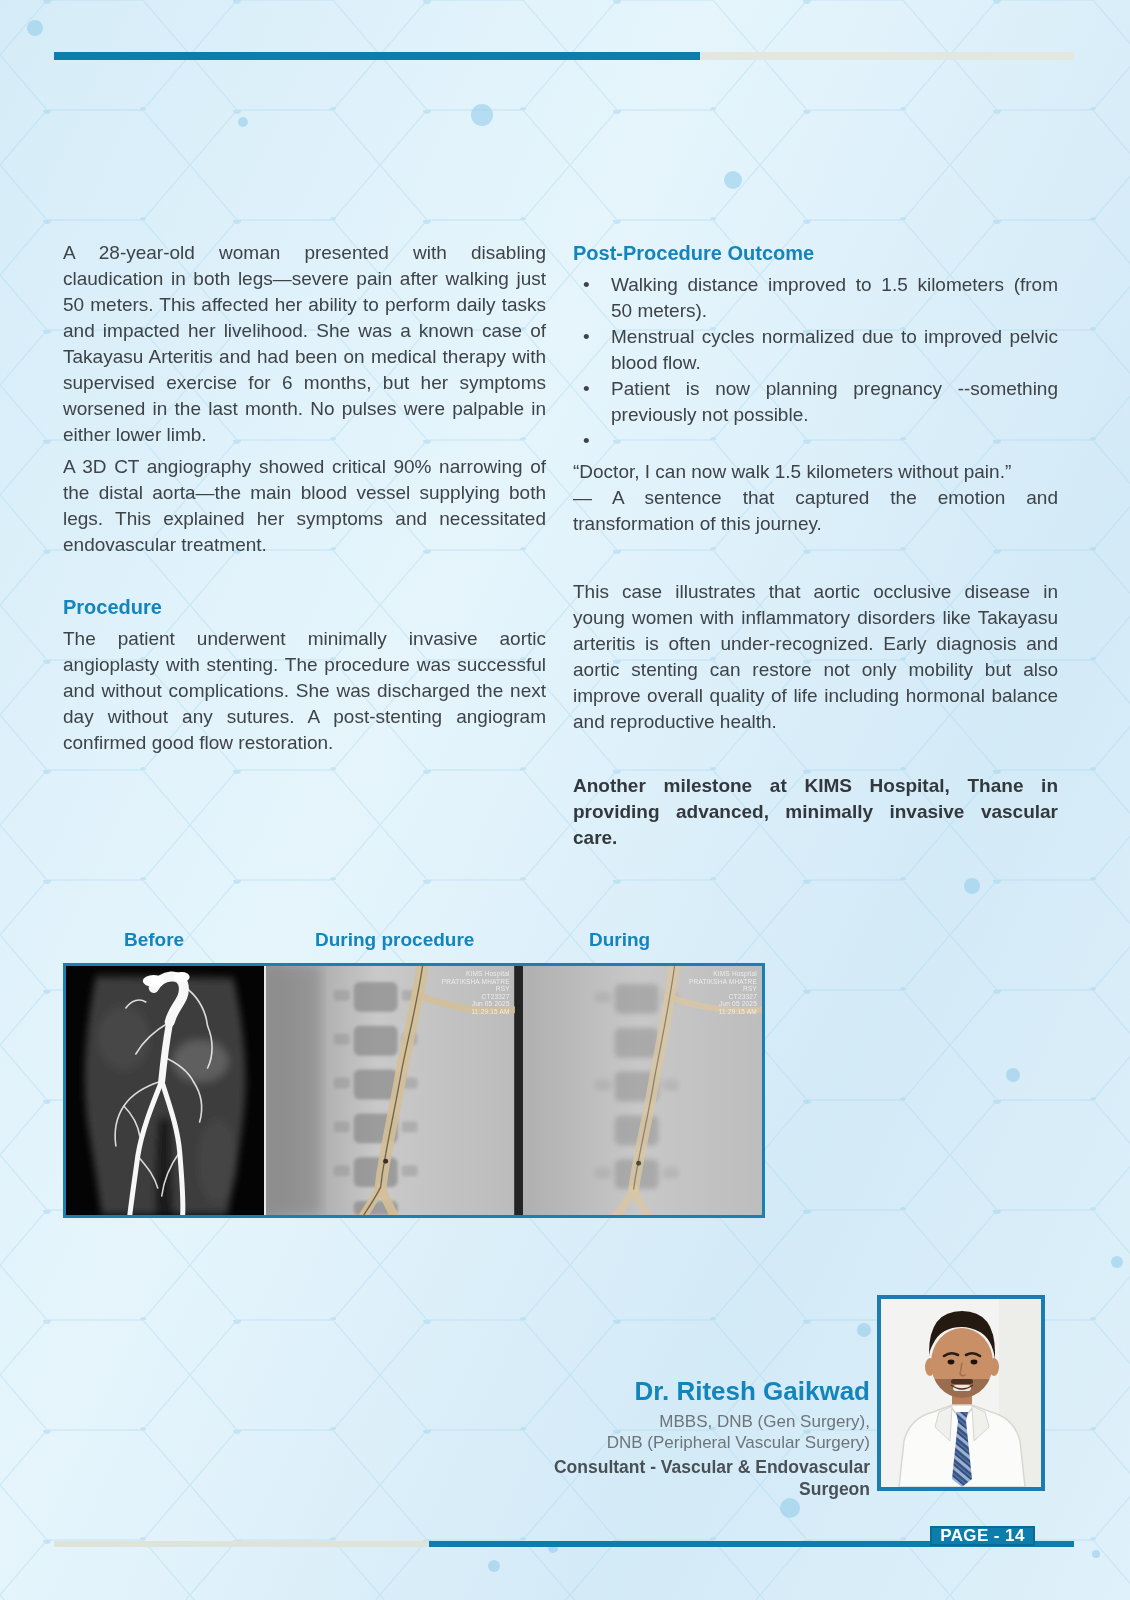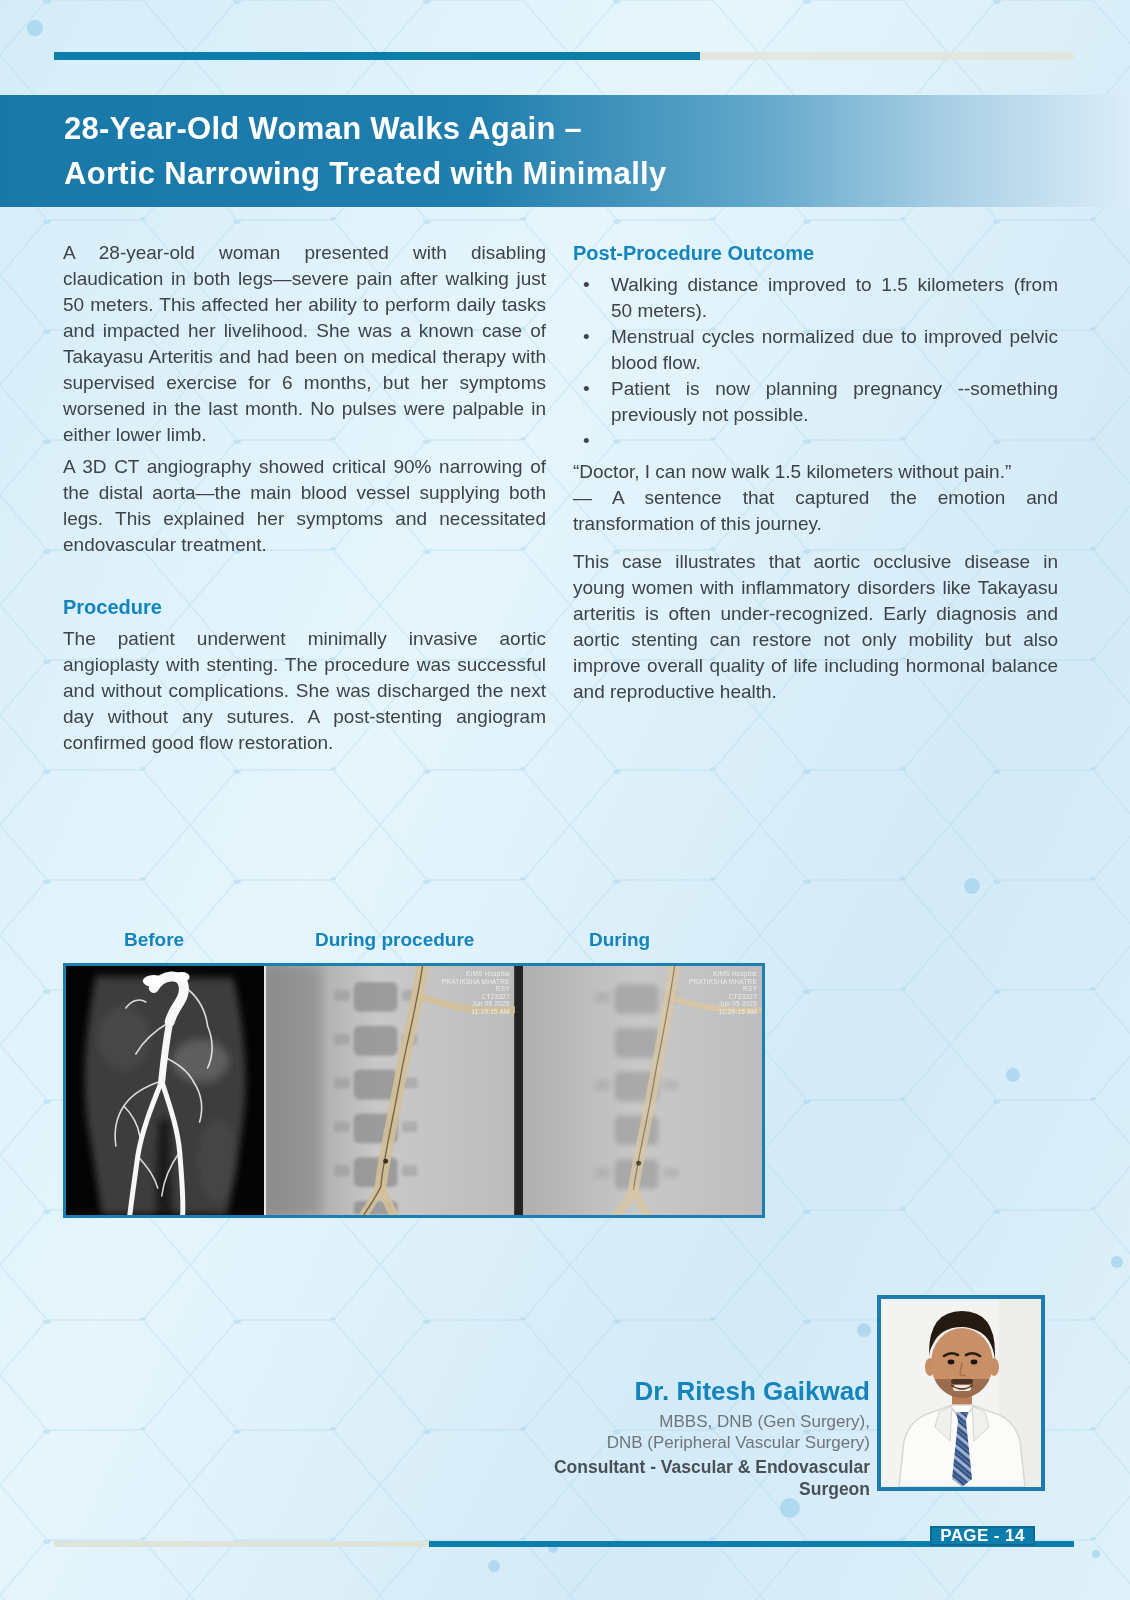--- a/index.html
+++ b/index.html
@@ -26,21 +26,21 @@
   .col-right{left:573px;width:485px;}
   .body-text{color:#3e4347;font-size:19px;line-height:26px;text-align:justify;margin:0;}
   .sec-heading{color:#1484bc;font-size:20px;font-weight:bold;margin:0;line-height:26px;}
   .mt-sec{margin-top:36px;}
   .mt-body{margin-top:6px;}
   .bullets{margin-top:6px;}
   .bullet-row{display:flex;min-height:26px;}
   .bullet-dot{width:38px;padding-left:10px;box-sizing:border-box;color:#3e4347;font-size:19px;line-height:26px;flex:none;}
   .bullet-text{flex:1;color:#3e4347;font-size:19px;line-height:26px;text-align:justify;}
   .quote{margin-top:5px;}
-  .closing{margin-top:12px;}
+  .closing{margin-top:42px;}
   .milestone{margin-top:38px;font-weight:bold;color:#33383c;}
   
   .caption{position:absolute;top:929px;color:#1484bc;font-size:19px;font-weight:bold;}
   .cap-before{left:124px;}
   .cap-during{left:315px;}
   .cap-after{left:589px;}
   .image-strip{
     position:absolute;left:63px;top:963px;width:702px;height:255px;box-sizing:border-box;
     border:3px solid #1b7fb4;display:flex;background:#111;margin:0;
   }
@@ -102,24 +102,20 @@
       <circle cx="790" cy="1508" r="10"></circle>
       <circle cx="1096" cy="1554" r="4"></circle>
     </g>
   </svg>
 
   <div class="top-rule">
     <span class="seg-teal"></span>
     <span class="seg-gray"></span>
   </div>
 
-  <header class="banner">
-    <div class="title-line">28-Year-Old Woman Walks Again –</div>
-    <div class="title-line">Aortic Narrowing Treated with Minimally</div>
-  </header>
 
   <section class="col col-left">
     <p class="body-text">A 28-year-old woman presented with disabling claudication in both legs—severe pain after walking just 50 meters. This affected her ability to perform daily tasks and impacted her livelihood. She was a known case of Takayasu Arteritis and had been on medical therapy with supervised exercise for 6 months, but her symptoms worsened in the last month. No pulses were palpable in either lower limb.</p>
     <p class="body-text mt-body">A 3D CT angiography showed critical 90% narrowing of the distal aorta—the main blood vessel supplying both legs. This explained her symptoms and necessitated endovascular treatment.</p>
     <h3 class="sec-heading mt-sec">Procedure</h3>
     <p class="body-text mt-body">The patient underwent minimally invasive aortic angioplasty with stenting. The procedure was successful and without complications. She was discharged the next day without any sutures. A post-stenting angiogram confirmed good flow restoration.</p>
   </section>
 
   <section class="col col-right">
     <h3 class="sec-heading">Post-Procedure Outcome</h3>
@@ -137,20 +133,21 @@
         <span class="bullet-text">Patient is now planning pregnancy --something previously not possible.</span>
       </div>
       <div class="bullet-row">
         <span class="bullet-dot">•</span>
         <span class="bullet-text"></span>
       </div>
     </div>
     <p class="body-text quote">“Doctor, I can now walk 1.5 kilometers without pain.”</p>
     <p class="body-text">— A sentence that captured the emotion and transformation of this journey.</p>
     <p class="body-text closing">This case illustrates that aortic occlusive disease in young women with inflammatory disorders like Takayasu arteritis is often under-recognized. Early diagnosis and aortic stenting can restore not only mobility but also improve overall quality of life including hormonal balance and reproductive health.</p>
+    <p class="body-text milestone">Another milestone at KIMS Hospital, Thane in providing advanced, minimally invasive vascular care.</p>
   </section>
 
   <span class="caption cap-before">Before</span>
   <span class="caption cap-during">During procedure</span>
   <span class="caption cap-after">During</span>
 
   <figure class="image-strip">
 
     <div class="panel panel-before">
       <svg viewBox="0 0 199 249" preserveAspectRatio="none" xmlns="http://www.w3.org/2000/svg">

